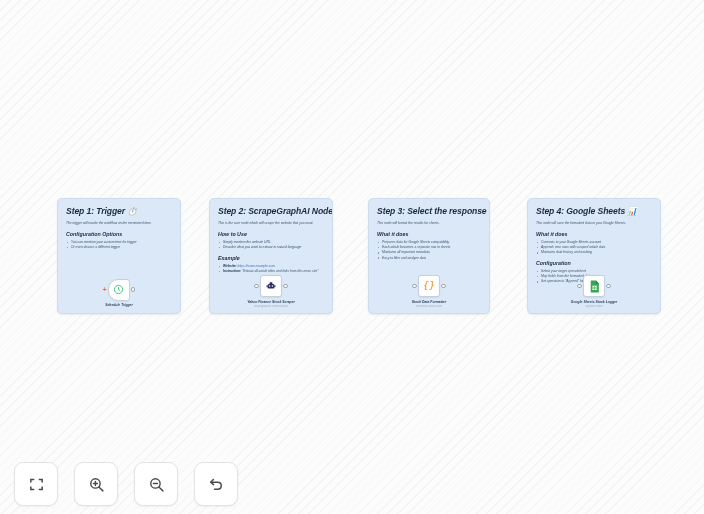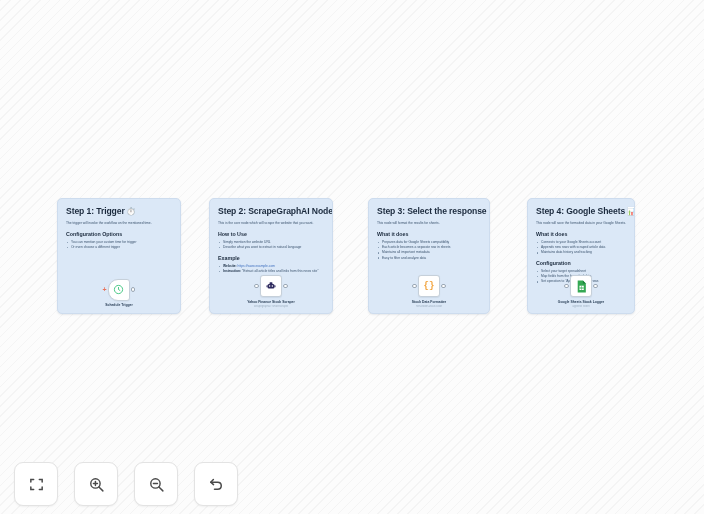--- a/index.html
+++ b/index.html
@@ -20,20 +20,21 @@
     width: 704px;
     height: 514px;
     background-color: #fbfbfb;
     background-image: repeating-linear-gradient(
       135deg,
       #f4f4f4 0px,
       #f4f4f4 1px,
       #fcfcfc 1px,
       #fcfcfc 7px
     );
+    font-style: italic;
   }
 
   
   .card {
     position: absolute;
     box-sizing: border-box;
     background: #dbe8f7;
     border: 1px solid #cddcee;
     border-radius: 5px;
     padding: 7px 8px 4px 8px;
@@ -281,21 +282,21 @@
         <div class="node-box">
           <span class="ic-json">{}</span>
         </div>
         <span class="port port-gap-r"></span>
       </div>
       <div class="node-label">Stock Data Formatter</div>
       <div class="node-sublabel">n8n-nodes-base.code</div>
     </div>
   </div>
 
-  <div class="card" id="card-4" style="left:527px; top:198px; width:108px; height:116px;">
+  <div class="card" id="card-4" style="left:527px; top:198px; width:134px; height:116px;">
     <div class="card-title">
       <span>Step 4: Google Sheets</span><span class="emoji">📊</span>
     </div>
     <div class="card-sub">This node will save the formatted data in your Google Sheets.</div>
     <div class="sec-head">What it does</div>
     <ul class="bullets">
       <li>Connects to your Google Sheets account</li>
       <li>Appends new rows with scraped article data</li>
       <li>Maintains data history and tracking</li>
     </ul>

